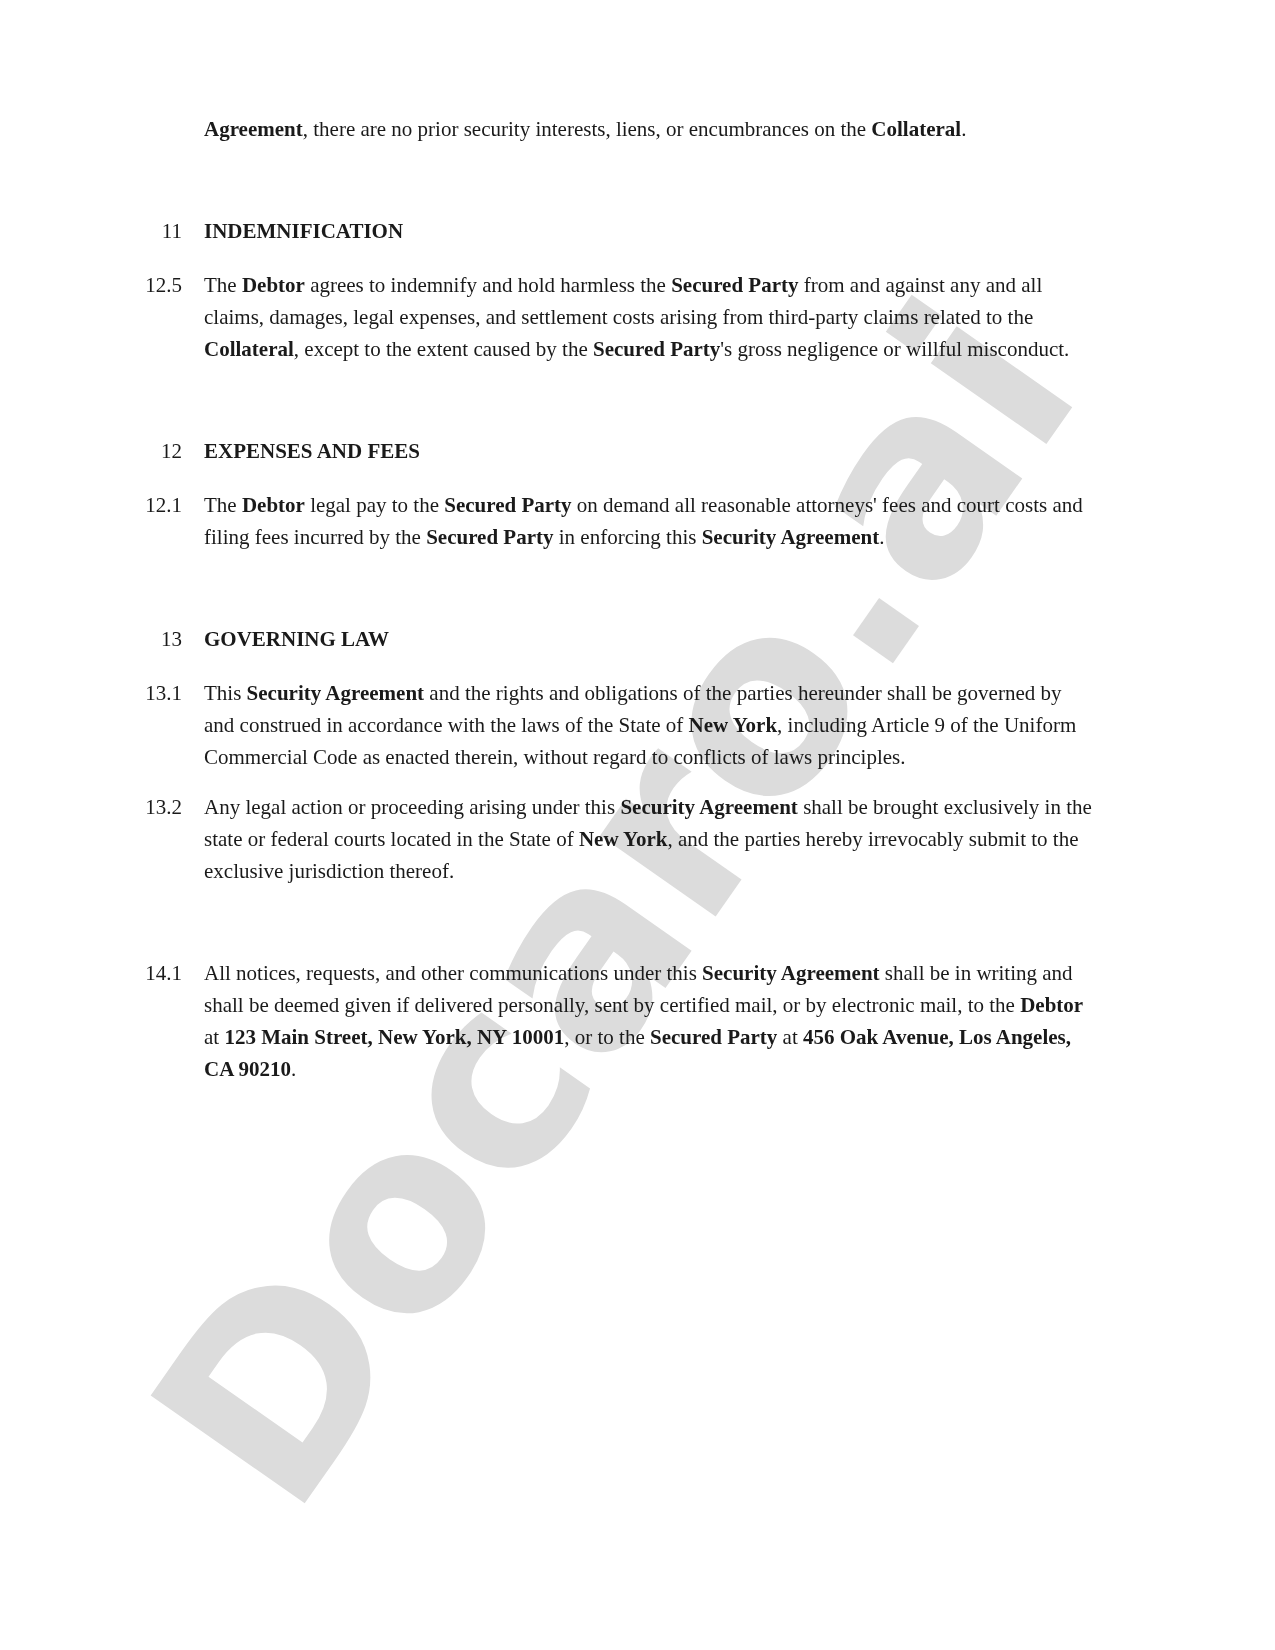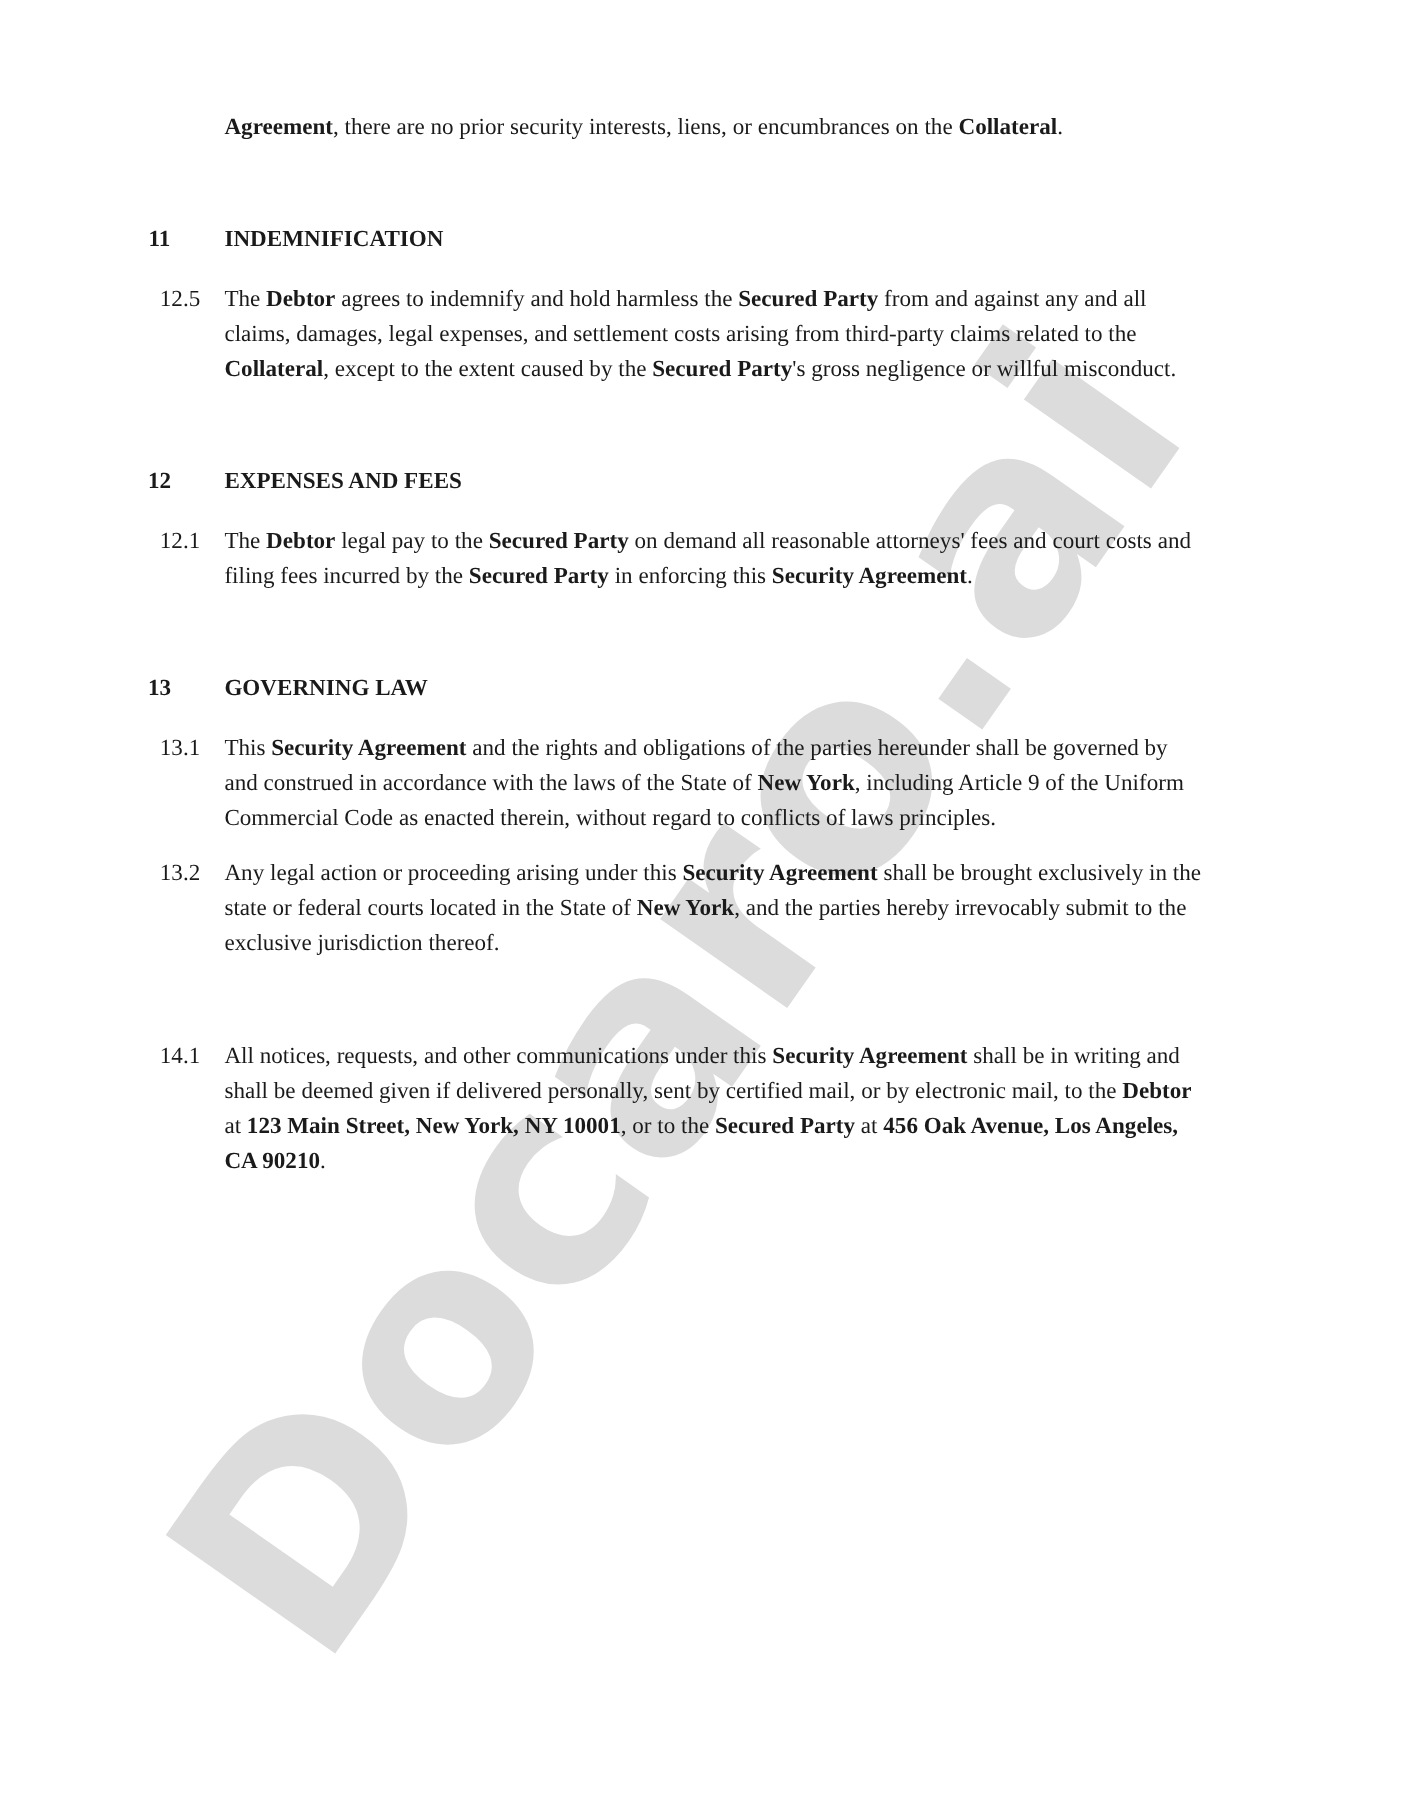--- a/index.html
+++ b/index.html
@@ -26,37 +26,37 @@
     font-size: 258px;
     letter-spacing: 0px;
     white-space: nowrap;
     color: #dcdcdc;
     z-index: 0;
     user-select: none;
   }
   .content {
     position: absolute;
     left: 108px;
-    top: 99px;
+    top: 113px;
     width: 992px;
     z-index: 1;
   }
   .row { display: flex; align-items: baseline; }
   .num {
     flex: 0 0 74px;
     width: 74px;
     text-align: right;
   }
   .body {
     margin-left: 22px;
     width: 893px;
   }
   .section { margin-top: 70px; }
   .heading { font-weight: 700; margin-bottom: 22px; }
-  .heading .num { font-weight: 700; text-align: center; }
+  .heading .num { font-weight: 400; }
   .clause + .clause { margin-top: 18px; }
   .b { font-weight: 700; }
 </style>
 </head>
 <body>
 
 <div class="page" style="color: rgb(26, 26, 26); background: rgb(255, 255, 255);">
   <div class="watermark" style="color: rgb(220, 220, 220);">Docaro.ai</div>
   <div class="content" id="content">
       <div class="row clause">

